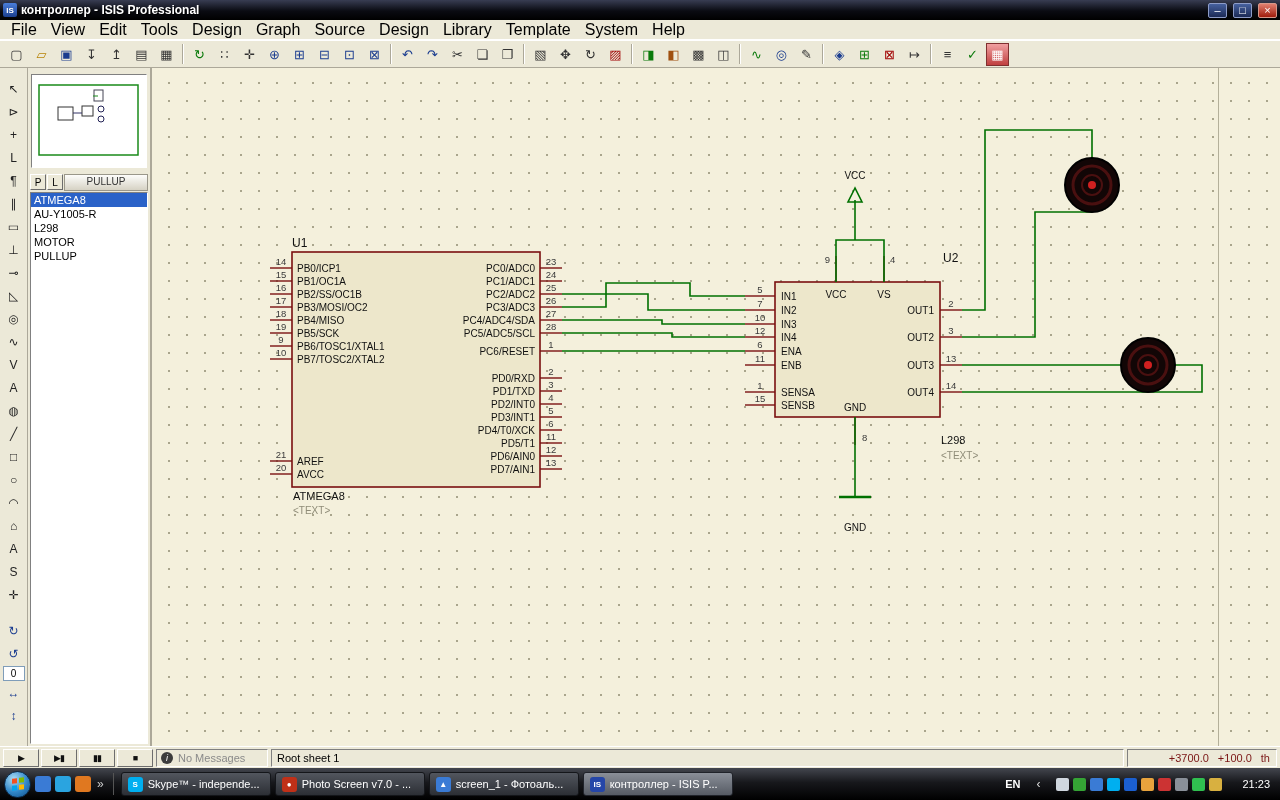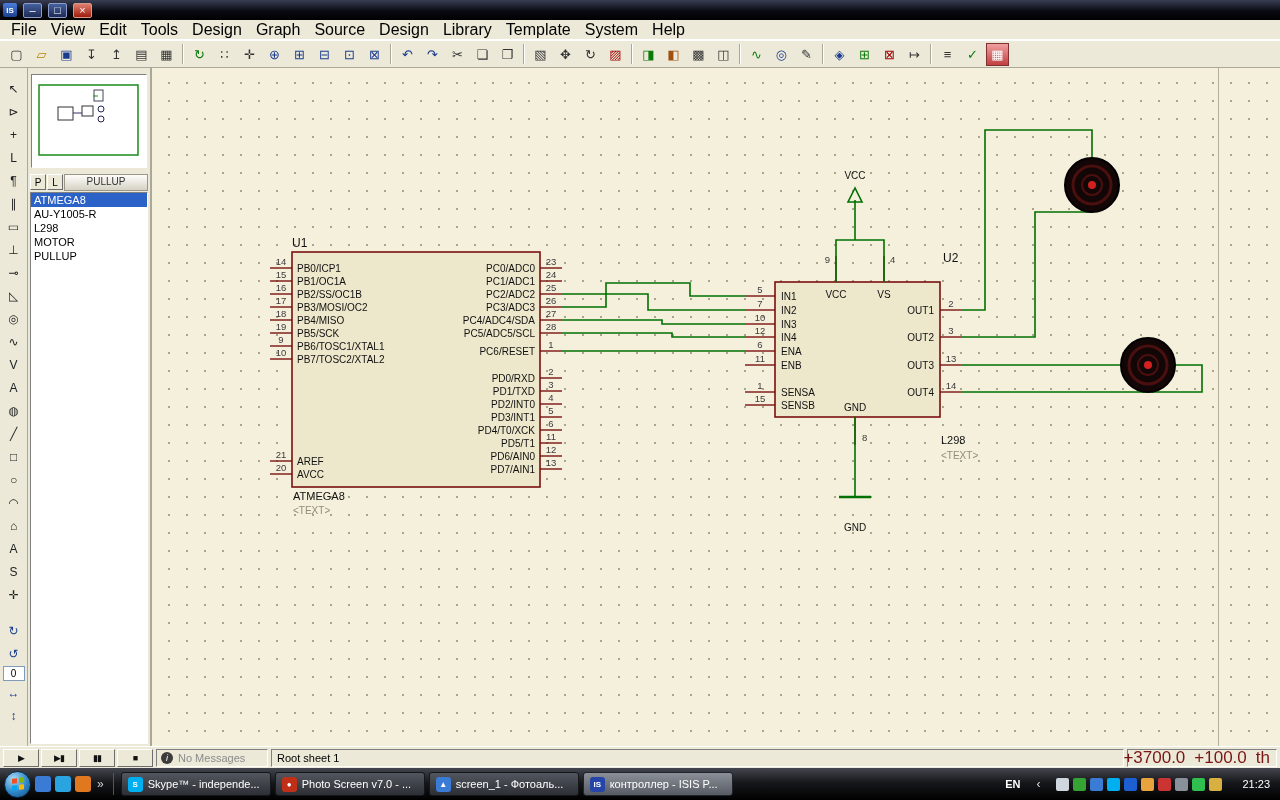--- a/index.html
+++ b/index.html
@@ -44,21 +44,21 @@
   #schematic-svg { position:absolute; inset:0; width:100%; height:100%; }
   #canvas-divider { position:absolute; top:0; bottom:0; left:1066px; width:1px; background:#b4b09a; }
 
   
   #statusbar { height:22px; background:#ECE9D8; border-top:1px solid #fff; display:flex; align-items:center; padding:0 3px; gap:3px; }
   .vcr-btn { width:36px; height:18px; border:1px solid; border-color:#fff #6d6d6d #6d6d6d #fff; background:#ECE9D8; font-size:9px; letter-spacing:-1px; color:#111; }
   #msg-area { display:flex; align-items:center; gap:5px; width:112px; height:18px; border:1px solid; border-color:#808080 #fff #fff #808080; padding:0 4px; }
   .info-dot { width:12px; height:12px; border-radius:50%; background:#3c3c3c; color:#fff; font-size:9px; line-height:12px; text-align:center; font-style:italic; flex:none; }
   #msg-text { font-size:11px; color:#8a8a8a; white-space:nowrap; }
   #sheet-box { flex:1; height:18px; border:1px solid; border-color:#808080 #fff #fff #808080; font-size:11px; padding:2px 5px; color:#000; }
-  #coord-box { width:150px; height:18px; border:1px solid; border-color:#808080 #fff #fff #808080; font-size:17px; color:#7a1515; display:flex; align-items:center; justify-content:flex-end; gap:9px; padding:0 6px; }
+  #coord-box { width:150px; height:18px; border:1px solid; border-color:#808080 #fff #fff #808080; font-size:11px; color:#7a1515; display:flex; align-items:center; justify-content:flex-end; gap:9px; padding:0 6px; }
 
   
   #taskbar { height:32px; background:linear-gradient(#43464e,#17181c 45%,#000); display:flex; align-items:center; padding:0 4px; gap:4px; }
   .start-orb { width:27px; height:27px; border-radius:50%; border:1px solid #0a2a4a; flex:none;
                background:radial-gradient(circle at 35% 28%, #aadcf5, #2f86c8 55%, #134e86); display:flex; align-items:center; justify-content:center; }
   .flag { width:12px; height:12px; display:grid; grid-template-columns:5px 5px; grid-template-rows:5px 5px; gap:2px; transform:skewY(-8deg); }
   .flag i:nth-child(1){ background:#f25022; } .flag i:nth-child(2){ background:#7fba00; }
   .flag i:nth-child(3){ background:#00a4ef; } .flag i:nth-child(4){ background:#ffb900; }
   .ql-icon { width:16px; height:16px; border-radius:3px; flex:none; }
   .ql-more { color:#ccc; font-size:12px; padding:0 2px; }
@@ -74,20 +74,21 @@
   .tray-ico { width:13px; height:13px; border-radius:2px; flex:none; }
   .clock { color:#fff; font-size:11px; margin-left:4px; }
 </style>
 </head>
 <body>
 
 <div id="app">
 
   <div id="titlebar">
     <div class="title-icon">IS</div>
+    <div id="title-text">контроллер - ISIS Professional</div>
     <button class="win-btn">–</button>
     <button class="win-btn">□</button>
     <button class="win-btn close">×</button>
   </div>
 
   <div id="menubar">
       <span class="menu-item">File</span>
       <span class="menu-item">View</span>
       <span class="menu-item">Edit</span>
       <span class="menu-item">Tools</span>

